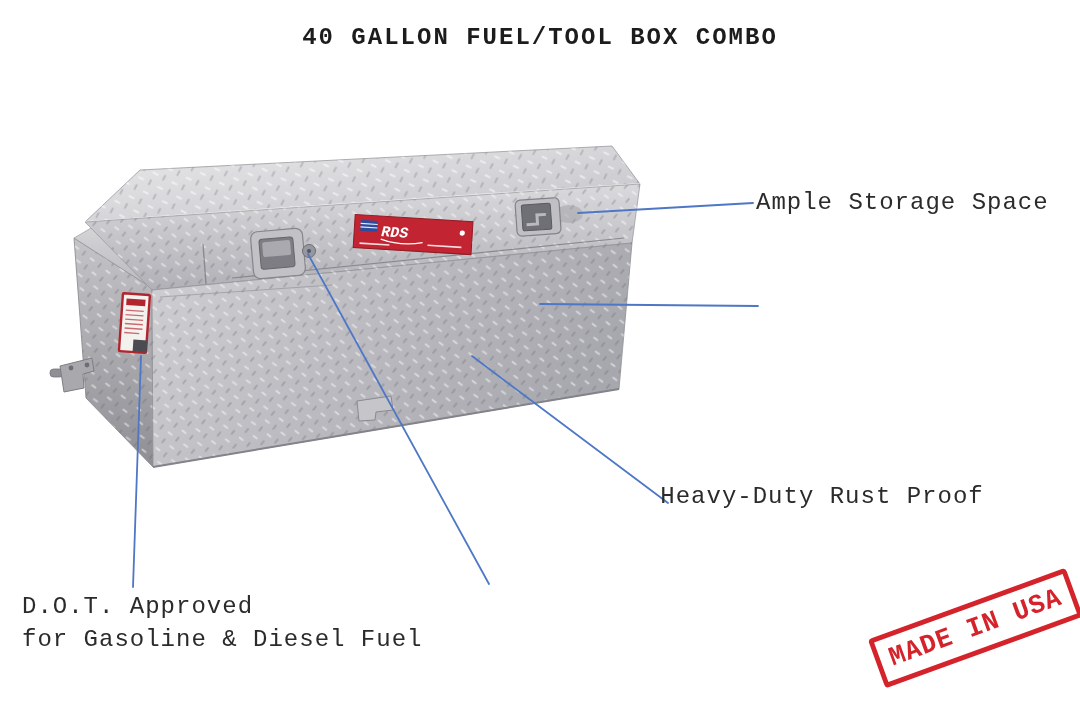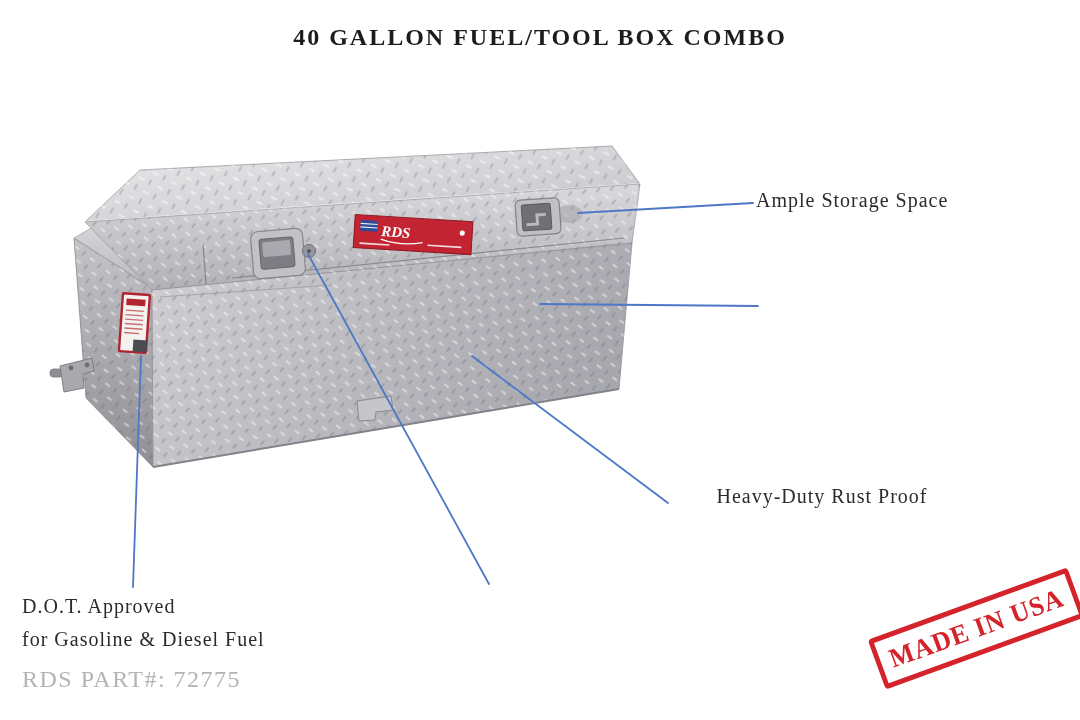--- a/index.html
+++ b/index.html
@@ -1,20 +1,20 @@
 <!DOCTYPE html>
 <html style="--callout-line: #4e77c5; --stamp-red: #d4232b; --brand-label-red: #c22531; --warning-label-red: #b2242e; --text-dark: #2b2b2b; --part-gray: #b4b4b6; --metal-light: #d8d8db; --metal-dark: #8f8f95;"><head>
 <meta charset="utf-8">
 <style>
   html,body{margin:0;padding:0;background:#ffffff;}
   .page{position:relative;width:1080px;height:696px;background:#ffffff;overflow:hidden;
-        font-family:Liberation Serif, serif;}
+        font-family:Liberation Mono, monospace;}
   .page-title{position:absolute;left:0;top:24px;width:100%;text-align:center;
         font-size:24px;font-weight:bold;letter-spacing:2px;color:#1c1c1c;}
-  .callout-label{position:absolute;font-size:20px;font-weight:400;letter-spacing:1px;
+  .callout-label{position:absolute;font-size:24px;font-weight:400;letter-spacing:1px;
         color:var(--text-dark,#2b2b2b);white-space:nowrap;}
   .callout-label .line{display:block;}
   .callout-ample{left:756px;top:189px;}
   .callout-large{left:762px;top:293px;}
   .callout-heavy{left:652px;top:481px;width:340px;text-align:center;line-height:31px;white-space:normal;}
   .callout-durable{left:353px;top:588px;}
   .callout-dot{left:22px;top:590px;line-height:33px;}
   .part-number{position:absolute;left:22px;top:666px;font-size:24px;letter-spacing:1.5px;
         color:var(--part-gray,#b4b4b6);}
   .stamp{position:absolute;left:866px;top:602px;display:inline-block;
@@ -160,17 +160,16 @@
   <div class="callout-label callout-heavy">
     <span class="line">Heavy-Duty Rust Proof</span>
   </div>
 
 
   <div class="callout-label callout-dot">
     <span class="line">D.O.T. Approved</span>
     <span class="line">for Gasoline &amp; Diesel Fuel</span>
   </div>
 
-  <div class="part-number">RDS PART#: 72775</div>
 
   <div class="stamp">MADE IN USA</div>
 
 </div>
 
 </body></html>

